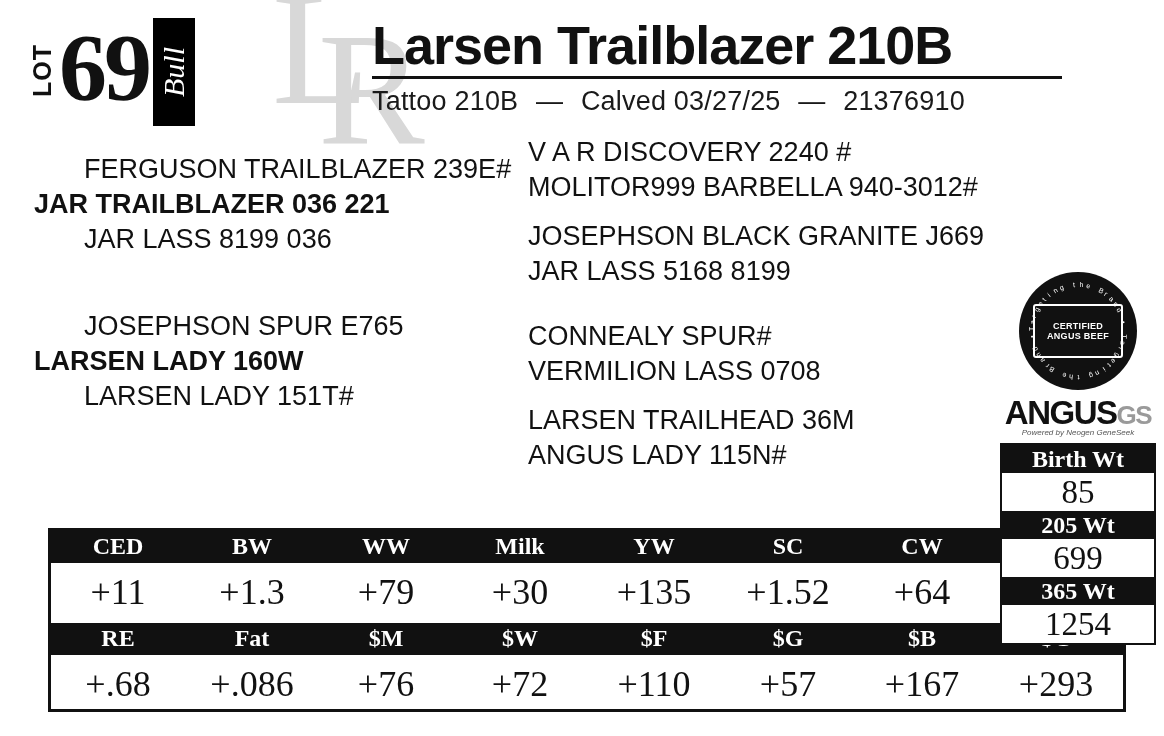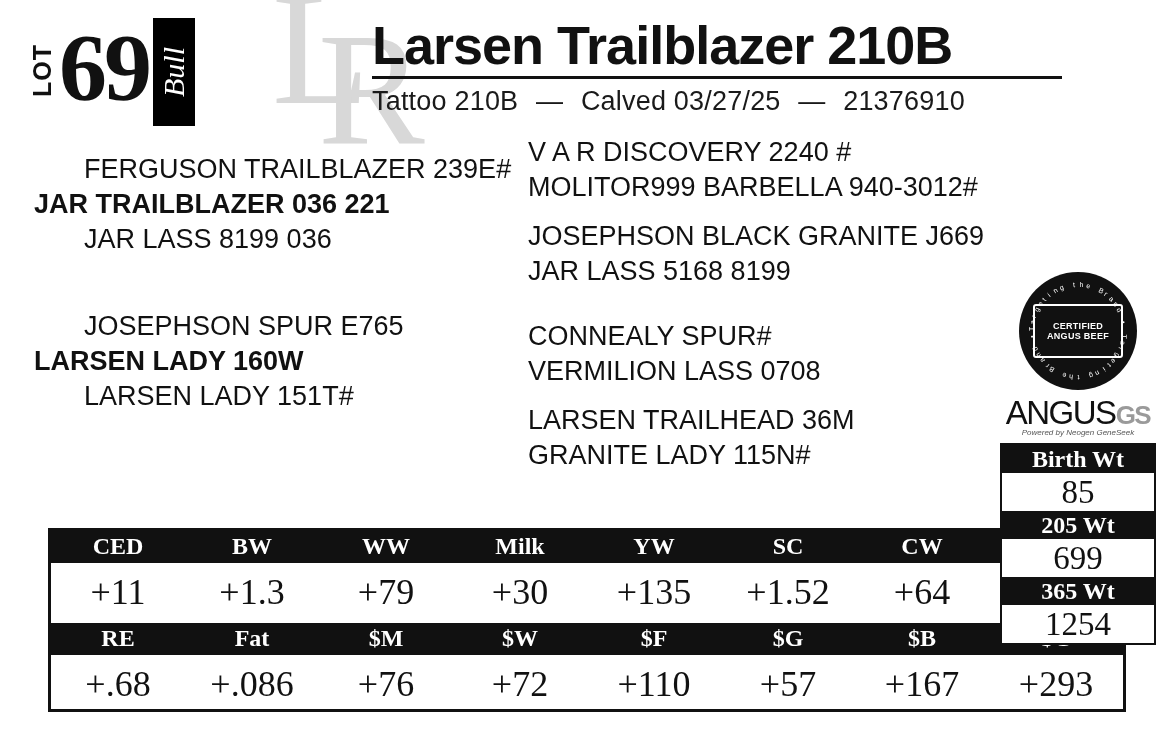--- a/index.html
+++ b/index.html
@@ -185,21 +185,21 @@
     white-space: nowrap;
     left: 50%;
     transform-origin: 0 0;
   }
   .angus-logo {
     text-align: center;
     margin-top: 2px;
   }
   .angus-logo .angus {
     font-family: "Liberation Sans", sans-serif;
-    font-weight: normal;
+    font-weight: bold;
     font-size: 33px;
     letter-spacing: -1.5px;
     color: #111;
   }
   .angus-logo .gs {
     font-weight: bold;
     font-size: 26px;
     color: #9a9a9a;
     letter-spacing: -1.5px;
   }
@@ -314,21 +314,21 @@
     <div class="ped-line">V A R DISCOVERY 2240 #</div>
     <div class="ped-line">MOLITOR999 BARBELLA 940-3012#</div>
     <div class="gap-sm"></div>
     <div class="ped-line">JOSEPHSON BLACK GRANITE J669</div>
     <div class="ped-line">JAR LASS 5168 8199</div>
     <div class="gap-lg"></div>
     <div class="ped-line">CONNEALY SPUR#</div>
     <div class="ped-line">VERMILION LASS 0708</div>
     <div class="gap-sm"></div>
     <div class="ped-line">LARSEN TRAILHEAD 36M</div>
-    <div class="ped-line">GRANITE LADY 115N#</div>
+    <div class="ped-line">ANGUS LADY 115N#</div>
   </div>
 
   <div class="right-rail">
 
     <div class="cab-logo">
       <div class="ring-text">
           <span style="left: 0px; top: 0px; transform: translate(59px, 59px) rotate(-90deg) translate(0px, -50px);">T</span>
           <span style="left: 0px; top: 0px; transform: translate(59px, 59px) rotate(-81.6279deg) translate(0px, -50px);">a</span>
           <span style="left: 0px; top: 0px; transform: translate(59px, 59px) rotate(-73.2558deg) translate(0px, -50px);">r</span>
           <span style="left: 0px; top: 0px; transform: translate(59px, 59px) rotate(-64.8837deg) translate(0px, -50px);">g</span>

